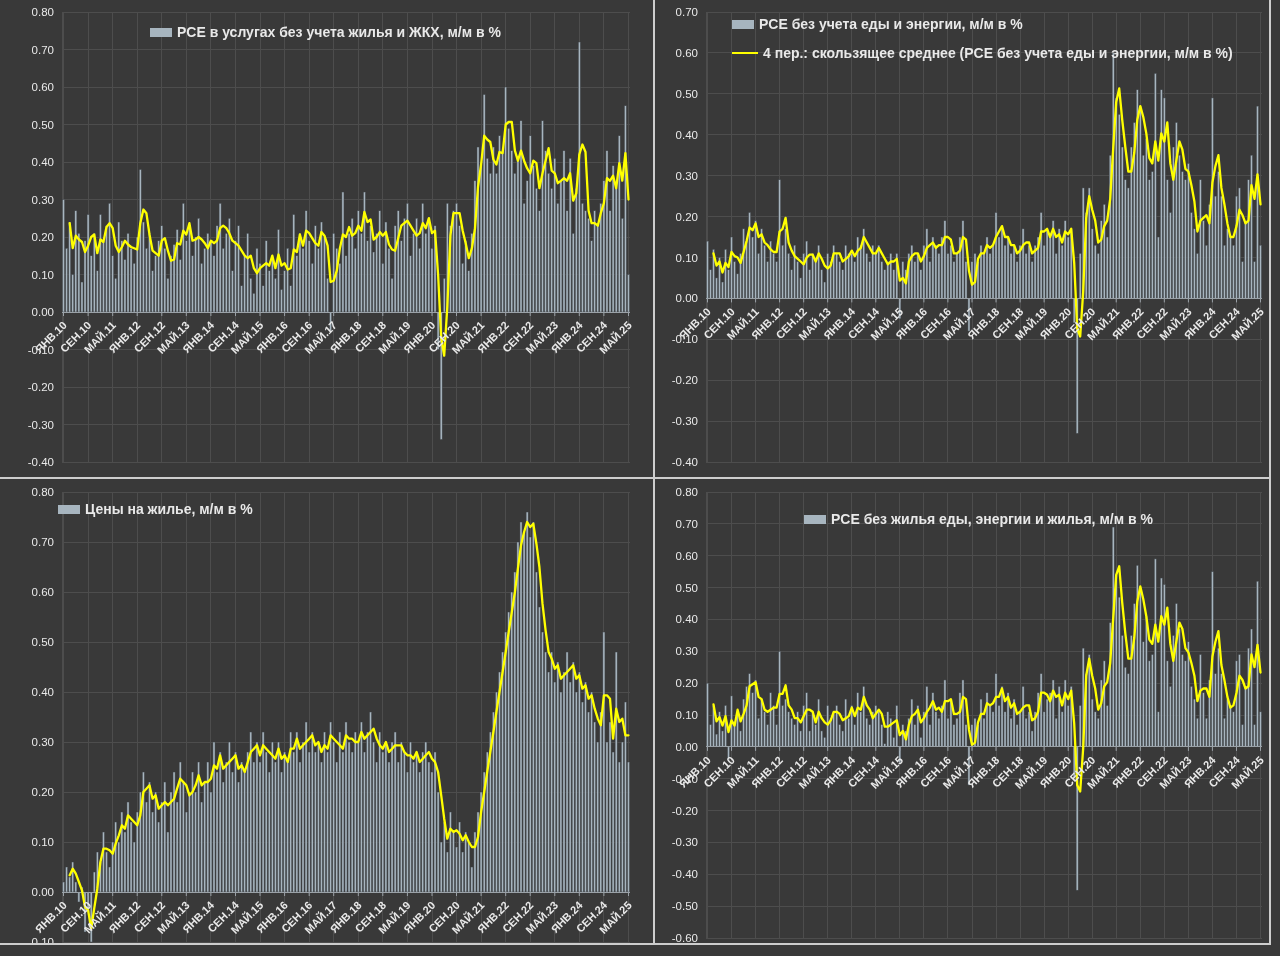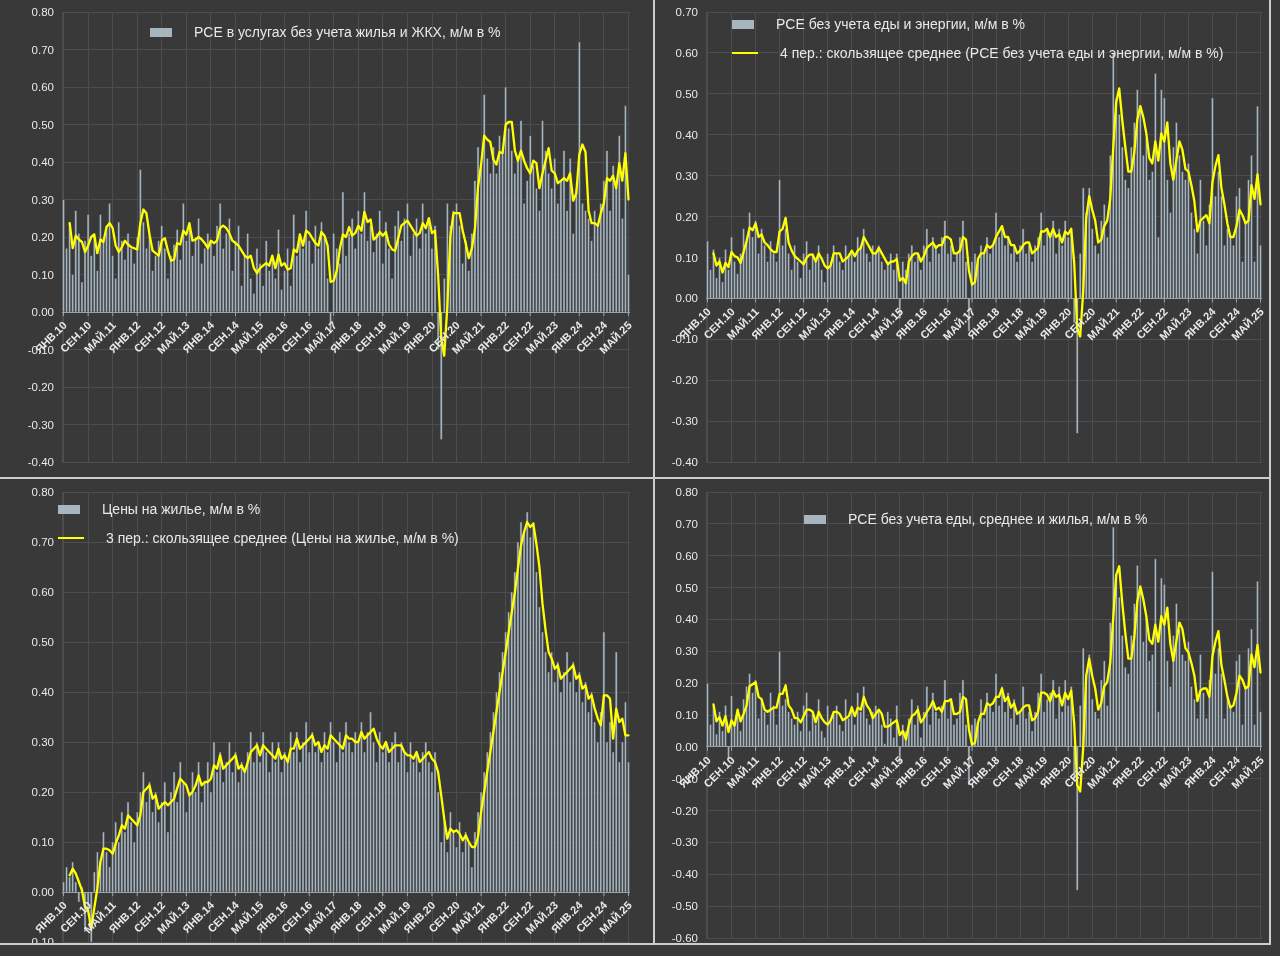--- a/index.html
+++ b/index.html
@@ -7,21 +7,21 @@
     width:1280px;height:956px;position:relative;overflow:hidden;
     background:var(--bg,#393939);
     font-family:"Liberation Sans", sans-serif;
   }
   .cell{position:absolute;}
   .cell svg{position:absolute;left:0;top:0;}
   .legend{
     position:absolute;display:flex;flex-direction:column;gap:13px;
     color:var(--text,#e9e9e9);font-size:14px;line-height:16px;z-index:5;
   }
-  .lrow{display:flex;align-items:center;gap:22px;white-space:nowrap;}
+  .lrow{display:flex;align-items:center;gap:5px;white-space:nowrap;font-weight:bold;}
   .sw-bar{width:22px;height:9px;background:var(--bar,#a7b5bf);display:inline-block;flex:0 0 auto;}
   .sw-line{width:26px;height:0;border-top:2.5px solid var(--line,#ffff00);display:inline-block;flex:0 0 auto;}
   .sep{position:absolute;background:var(--sep,#cfcfcf);z-index:8;}
 </style>
 </head>
 <body style="background: rgb(57, 57, 57);">
 
 <div class="cell" style="left:0;top:0;width:654px;height:477px">
   <svg width="654" height="477" viewBox="0 0 654 477">
       <g stroke="#4d4d4d" stroke-width="1" shape-rendering="crispEdges">
@@ -929,24 +929,20 @@
         <text transform="translate(583.3,427.0) rotate(-45)">ЯНВ.24</text>
         <text transform="translate(607.9,427.0) rotate(-45)">СЕН.24</text>
         <text transform="translate(632.5,427.0) rotate(-45)">МАЙ.25</text>
       </g>
     </svg>
   <div class="legend" style="left:58px;top:22px">
     <div class="lrow">
       <span class="sw-bar"></span>
       <span>Цены на жилье, м/м в %</span>
     </div>
-    <div class="lrow">
-      <span class="sw-line"></span>
-      <span>3 пер.: скользящее среднее (Цены на жилье, м/м в %)</span>
-    </div>
   </div>
 </div>
 
 <div class="cell" style="left:656px;top:479px;width:615px;height:465px">
   <svg width="615" height="465" viewBox="0 0 615 465">
       <g stroke="#4d4d4d" stroke-width="1" shape-rendering="crispEdges">
         <line x1="50" y1="13.0" x2="606" y2="13.0"></line>
         <line x1="50" y1="44.9" x2="606" y2="44.9"></line>
         <line x1="50" y1="76.7" x2="606" y2="76.7"></line>
         <line x1="50" y1="108.6" x2="606" y2="108.6"></line>
@@ -1242,21 +1238,21 @@
         <text transform="translate(512.3,281.9) rotate(-45)">СЕН.22</text>
         <text transform="translate(536.4,281.9) rotate(-45)">МАЙ.23</text>
         <text transform="translate(560.4,281.9) rotate(-45)">ЯНВ.24</text>
         <text transform="translate(584.5,281.9) rotate(-45)">СЕН.24</text>
         <text transform="translate(608.5,281.9) rotate(-45)">МАЙ.25</text>
       </g>
     </svg>
   <div class="legend" style="left:148px;top:32px">
     <div class="lrow">
       <span class="sw-bar"></span>
-      <span>PCE без учета еды, среднее и жилья, м/м в %</span>
+      <span>PCE без жилья еды, энергии и жилья, м/м в %</span>
     </div>
   </div>
 </div>
 
 <div class="sep" style="left:653px;top:0;width:2px;height:944px"></div>
 <div class="sep" style="left:1269px;top:0;width:2px;height:944px"></div>
 <div class="sep" style="left:0;top:477px;width:1271px;height:2px"></div>
 <div class="sep" style="left:0;top:943px;width:1271px;height:2px"></div>
 
 </body></html>

